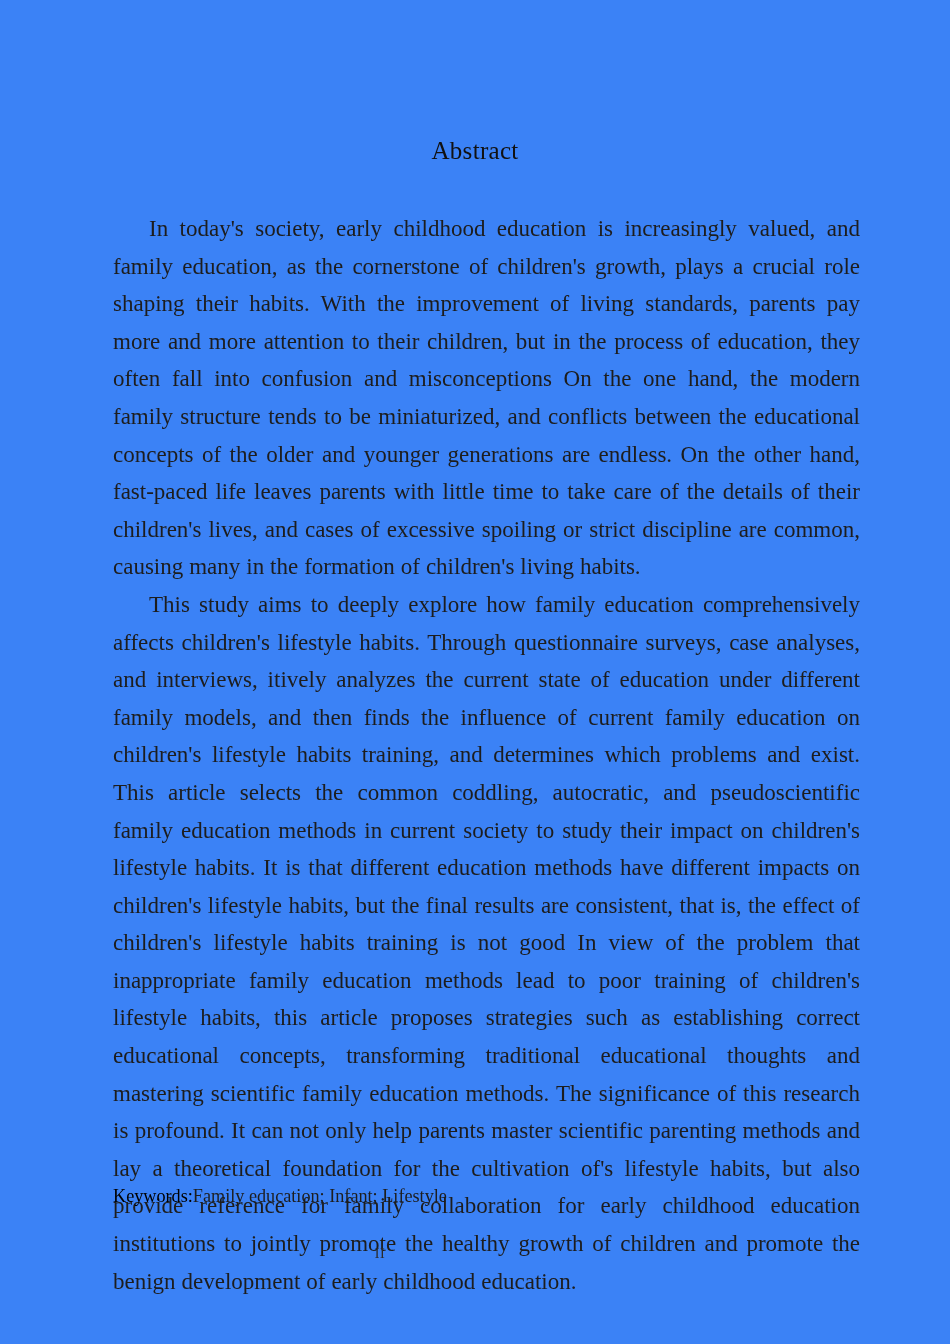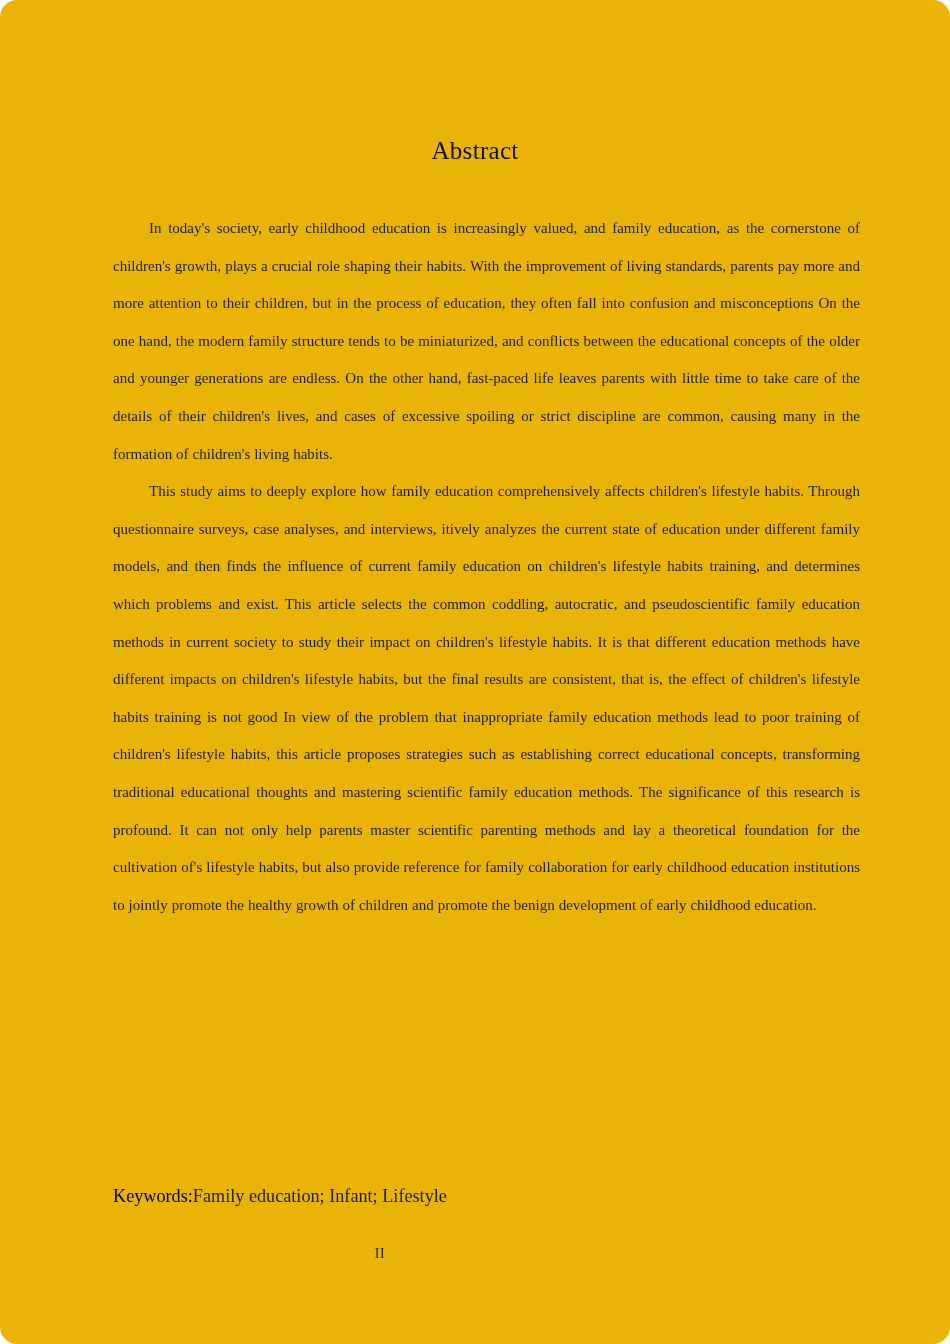--- a/index.html
+++ b/index.html
@@ -8,24 +8,23 @@
     background: #ffffff;
   }
   body {
     font-family: "Liberation Serif", "DejaVu Serif", serif;
     color: #1a1a1a;
   }
   .page {
     position: relative;
     width: 950px;
     height: 1344px;
-    background: #eab308;
+    background: #3b82f6;
     overflow: hidden;
     box-sizing: border-box;
-    border-radius: 17px;
   }
   .page-title {
     position: absolute;
     top: 120px;
     left: 0;
     width: 950px;
     text-align: center;
     font-size: 25px;
     font-weight: normal;
     letter-spacing: 0.3px;
@@ -35,21 +34,21 @@
     position: absolute;
     top: 210px;
     left: 113px;
     width: 747px;
   }
   p.para {
     margin: 0;
     text-align: justify;
     text-justify: inter-word;
     text-indent: 36px;
-    font-size: 15px;
+    font-size: 23px;
     line-height: 37.6px;
     color: #1d1d1d;
     hyphens: none;
     word-spacing: 0.2px;
   }
   p.para + p.para {
     margin-top: 0;
   }
   .keywords-line {
     position: absolute;

